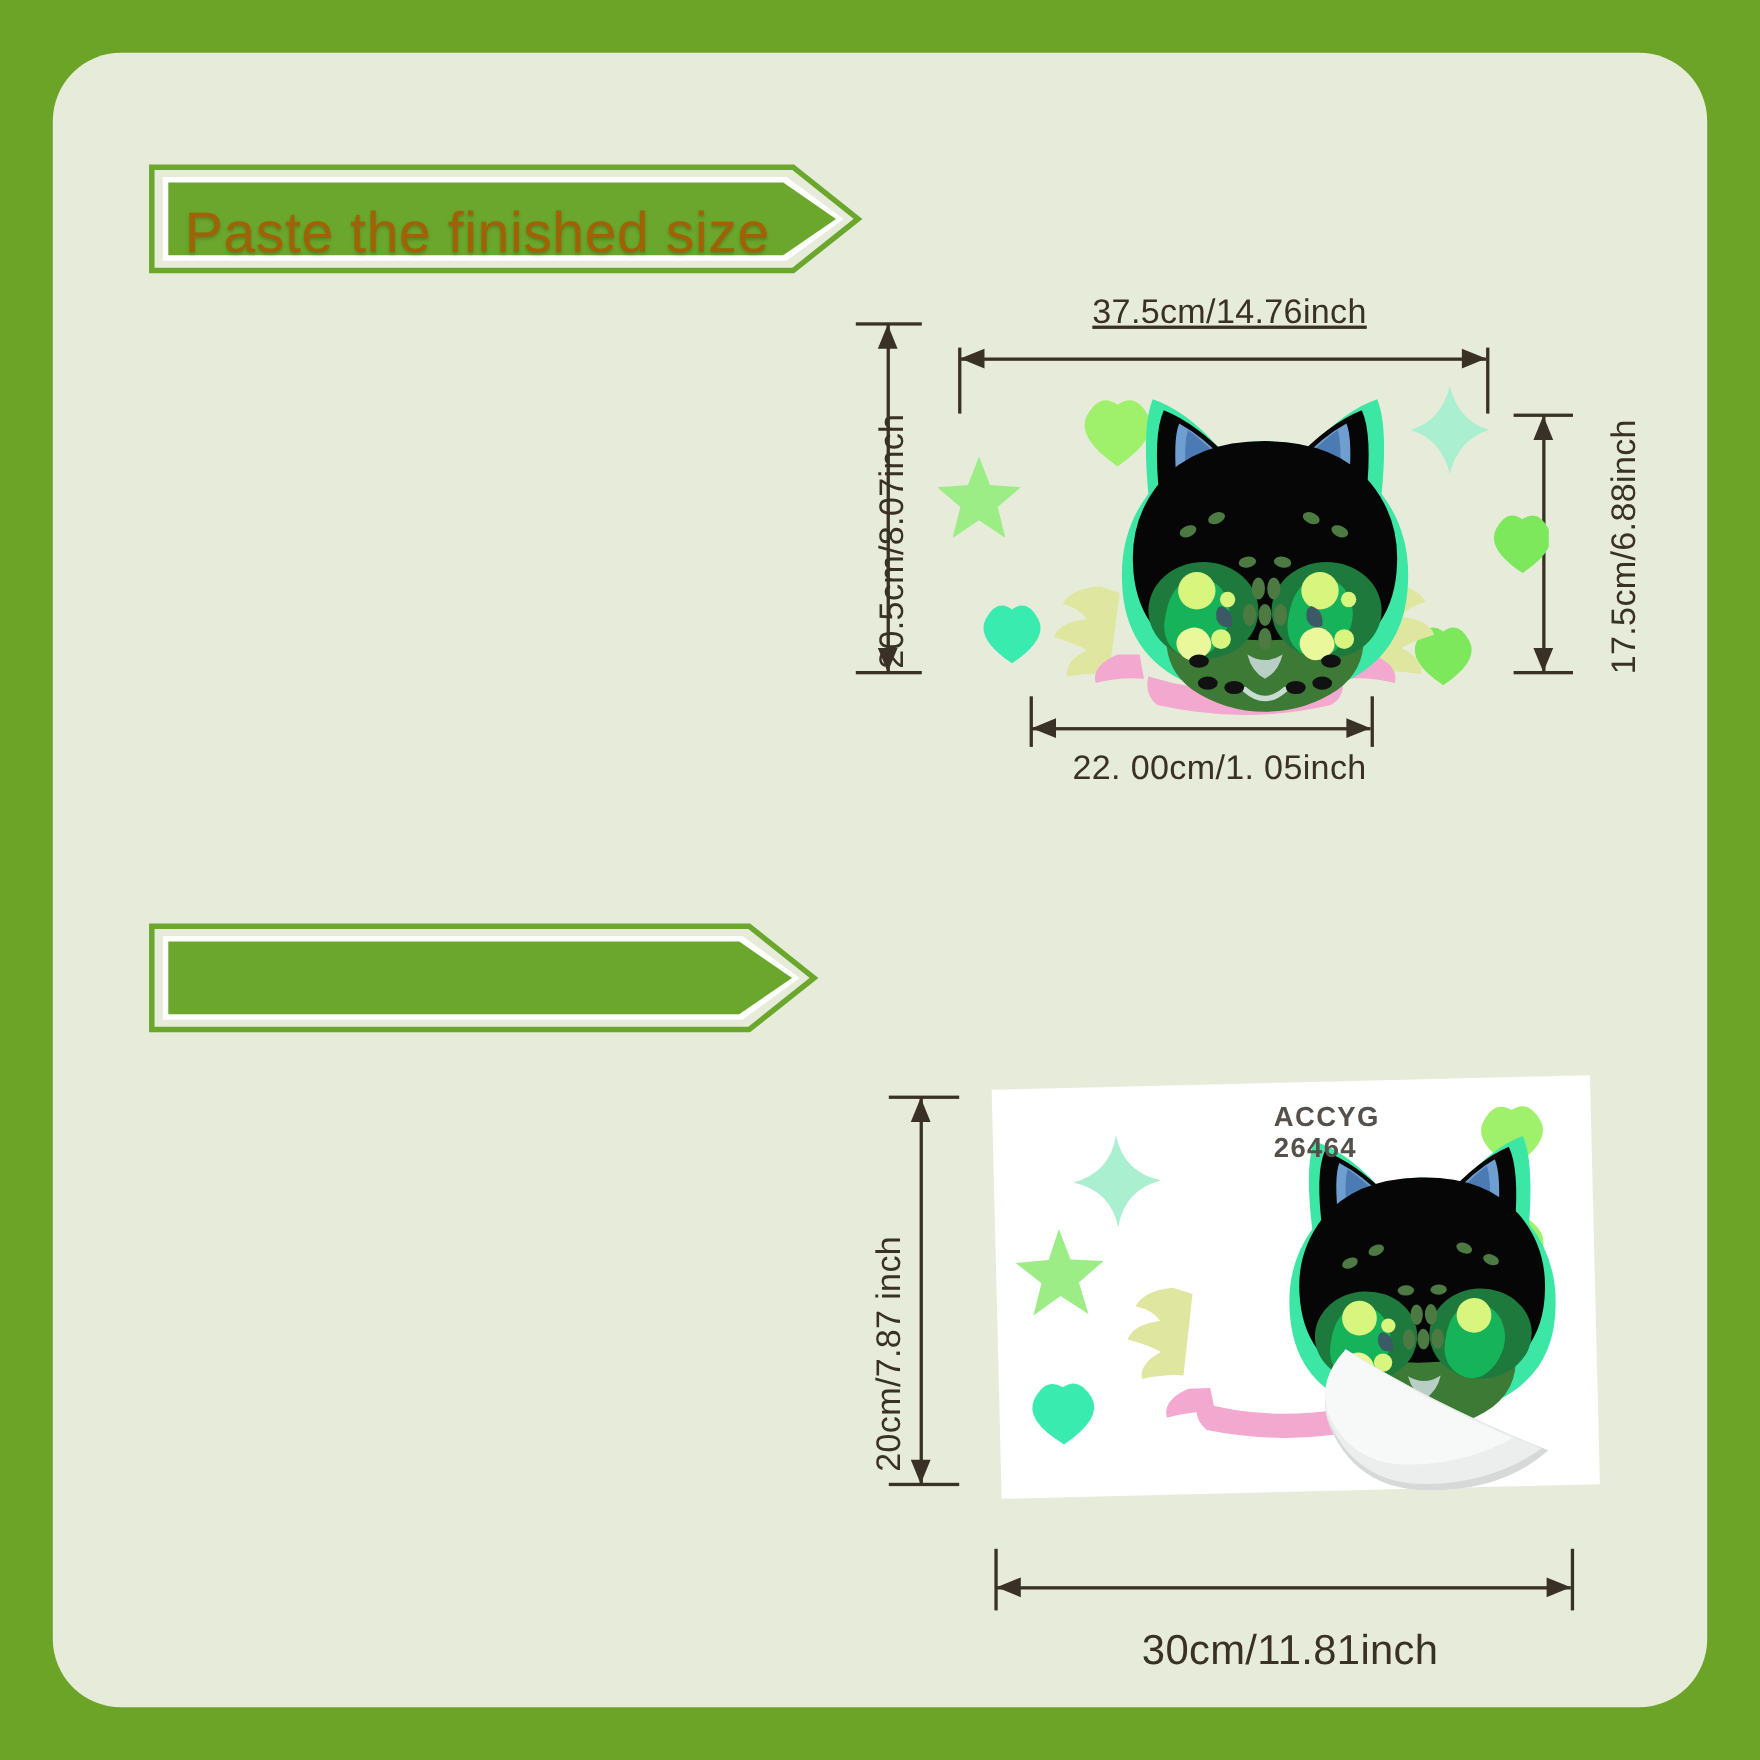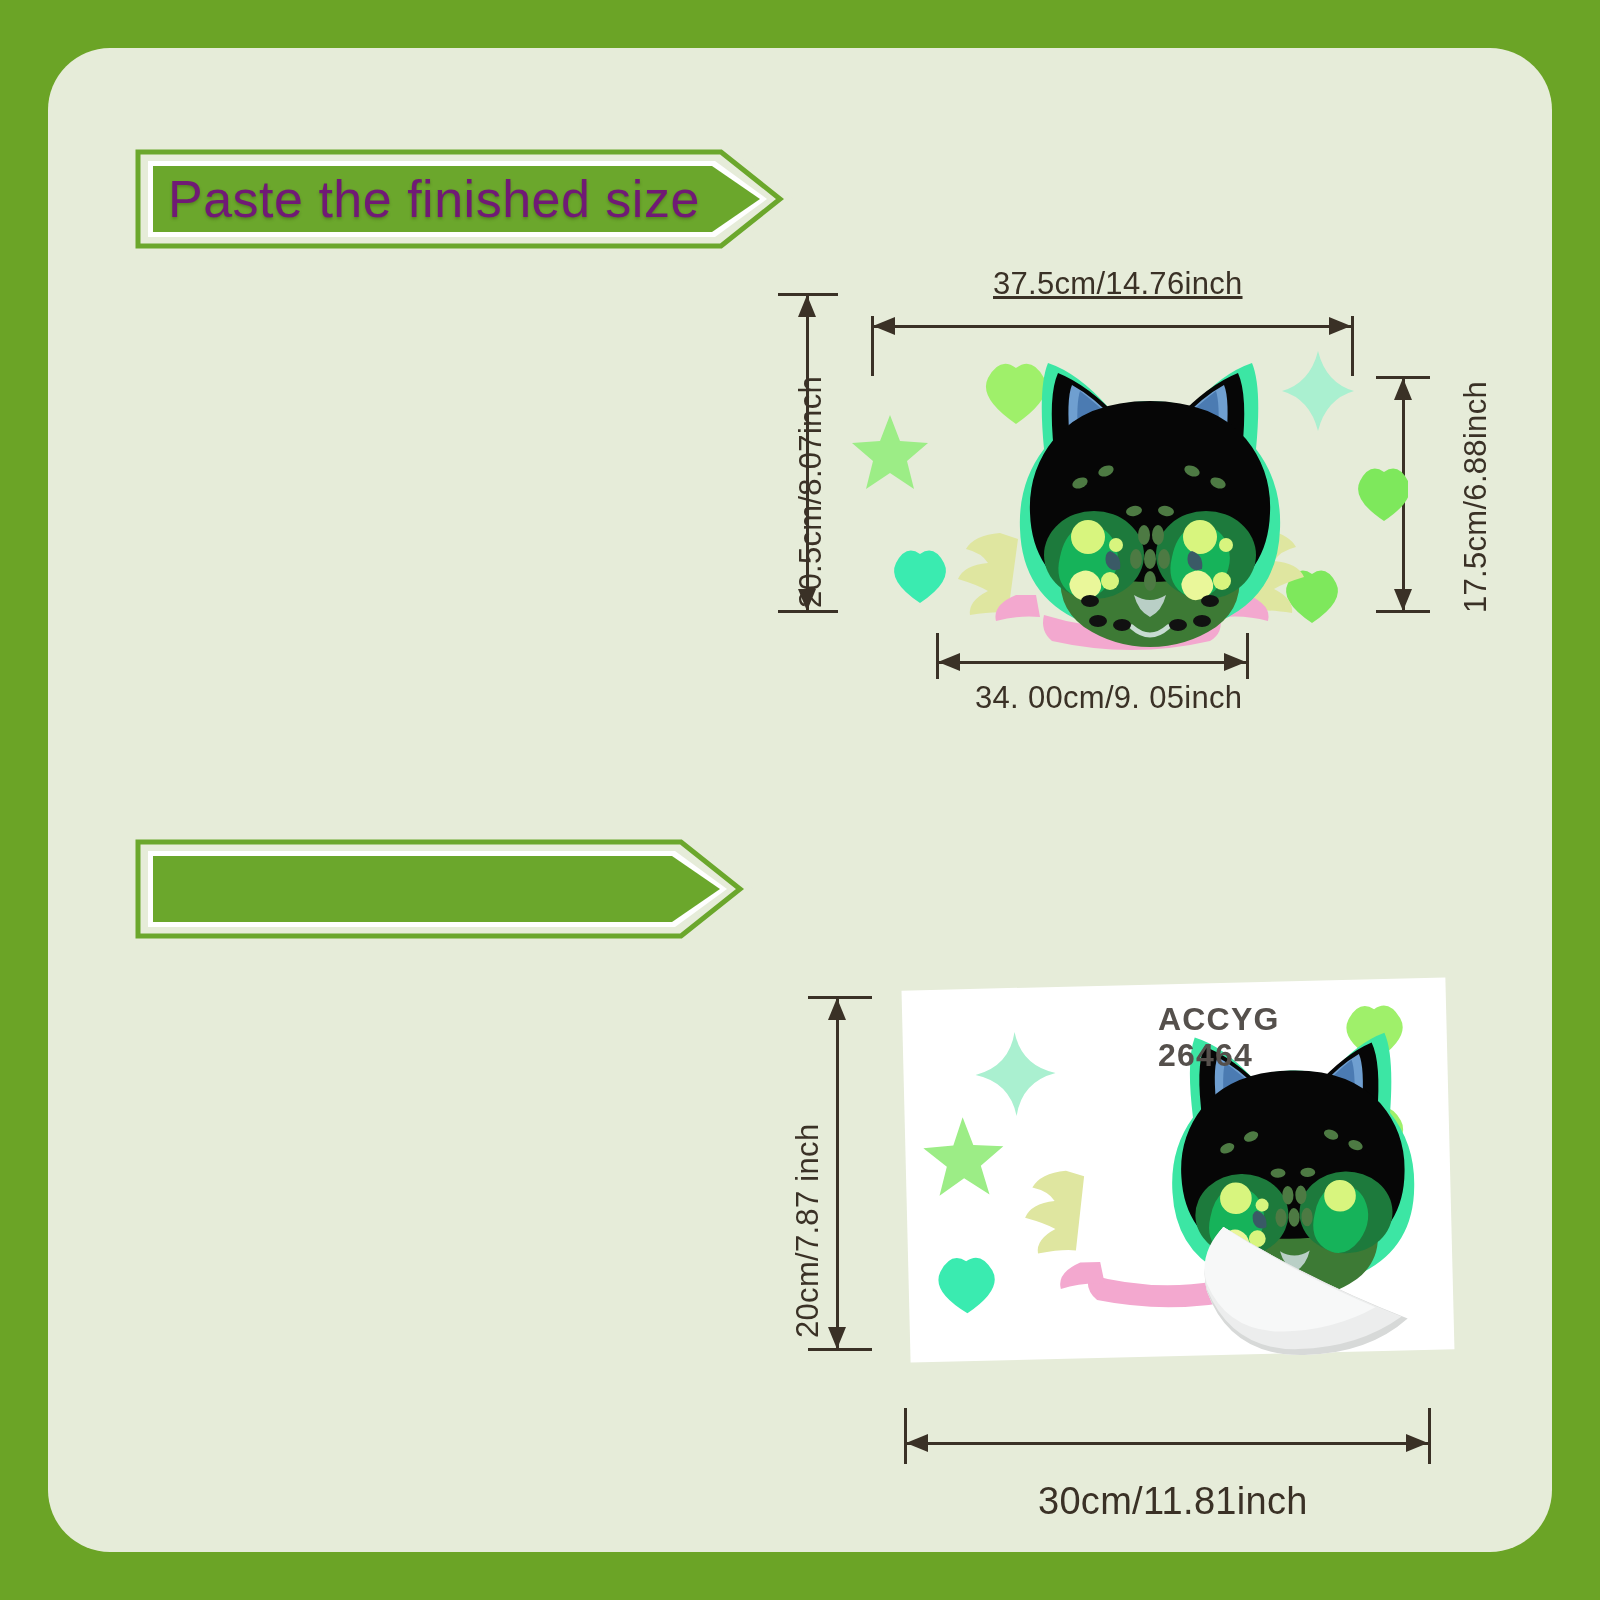--- a/index.html
+++ b/index.html
@@ -16,23 +16,23 @@
     background:#e6ecd9;
     border-radius:62px;
   }
 
   
   .banner{position:absolute;}
   .banner svg{display:block;overflow:visible;}
   .banner .btext{
     position:absolute;
     left:36px;
-    top:0;height:100%;
+    top:13px;height:100%;
     display:flex;align-items:center;
-    color:#701a75;
+    color:#a16207;
     font-size:52px;
     letter-spacing:0.5px;
     text-shadow:0 2px 3px rgba(60,90,20,.45);
     white-space:nowrap;
     pointer-events:none;
   }
   #banner-paste{left:84px;top:96px;width:660px;height:110px;}
   #banner-received{left:84px;top:786px;width:620px;height:110px;}
 
   
@@ -55,21 +55,21 @@
   .ah-right{border-top:9px solid transparent;border-bottom:9px solid transparent;border-left:22px solid #3a3126;}
   .ah-up{border-left:9px solid transparent;border-right:9px solid transparent;border-bottom:22px solid #3a3126;}
   .ah-down{border-left:9px solid transparent;border-right:9px solid transparent;border-top:22px solid #3a3126;}
 
   
   .art{position:absolute;}
   .code{
     position:absolute;
     color:#55504c;
     font-weight:bold;
-    font-size:32px;
+    font-size:25px;
     line-height:1.12;
     letter-spacing:1.2px;
     text-align:left;
   }
 </style>
 </head>
 <body>
 
 <div class="frame">
 
@@ -97,21 +97,21 @@
   <div class="arrowhead ah-up" style="left:750px;top:247px;"></div>
   <div class="arrowhead ah-down" style="left:750px;top:541px;"></div>
 
   <div class="dim-label vert" style="left:1410px;top:565px;transform:rotate(-90deg);">17.5cm/6.88inch</div>
   <div class="tick h" style="left:1328px;top:328px;width:54px;"></div>
   <div class="tick h" style="left:1328px;top:562px;width:54px;"></div>
   <div class="rule v" style="left:1354px;top:330px;height:233px;"></div>
   <div class="arrowhead ah-up" style="left:1346px;top:330px;"></div>
   <div class="arrowhead ah-down" style="left:1346px;top:541px;"></div>
 
-  <div class="dim-label" style="left:927px;top:632px;">34. 00cm/9. 05inch</div>
+  <div class="dim-label" style="left:927px;top:632px;">22. 00cm/1. 05inch</div>
   <div class="tick v" style="left:888px;top:585px;height:46px;"></div>
   <div class="tick v" style="left:1198px;top:585px;height:46px;"></div>
   <div class="rule h" style="left:890px;top:613px;width:308px;"></div>
   <div class="arrowhead ah-left" style="left:890px;top:605px;"></div>
   <div class="arrowhead ah-right" style="left:1176px;top:605px;"></div>
 
   <div class="art" style="left:800px;top:285px;width:560px;height:330px;">
     <svg width="560" height="330" viewBox="0 0 560 330">
       <g>
         <path d="M140 45 q12-22 28-10 q16-12 28 10 q10 20-28 46 q-38-26-28-46z" fill="#9ff06a"></path>

